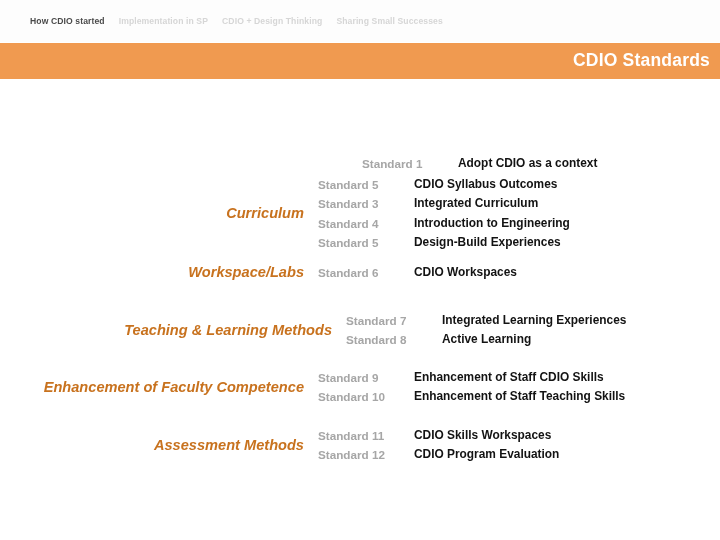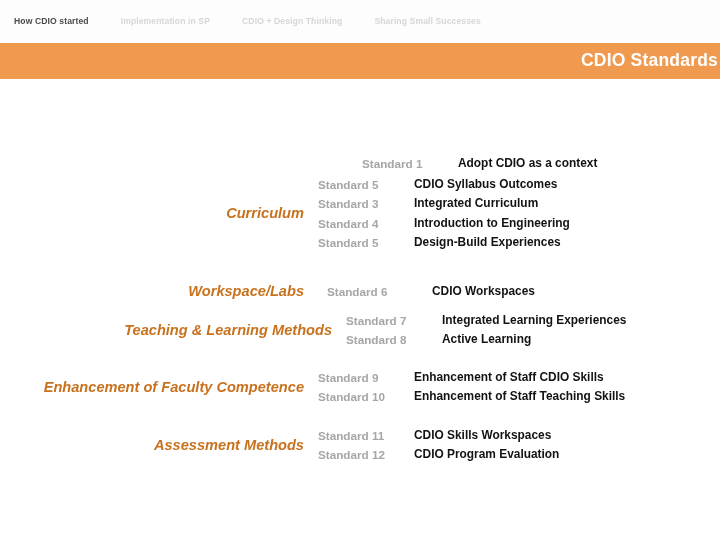--- a/index.html
+++ b/index.html
@@ -27,22 +27,22 @@
   .topnav {
     position: absolute;
     left: 0;
     top: 0;
     width: 720px;
     height: 42px;
     background: #fdfdfd;
     box-sizing: border-box;
     display: flex;
     align-items: center;
-    padding-left: 14px;
-    gap: 32px;
+    padding-left: 30px;
+    gap: 14px;
     white-space: nowrap;
     overflow: hidden;
   }
   .topnav .navitem {
     font-size: 8.6px;
     font-weight: bold;
     letter-spacing: 0.1px;
     color: #d6d6d6;
     line-height: 1;
     user-select: none;
@@ -56,21 +56,21 @@
     position: absolute;
     left: 0;
     top: 43px;
     width: 720px;
     height: 36px;
     background: #f09a50;
     display: flex;
     align-items: center;
     justify-content: flex-end;
     box-sizing: border-box;
-    padding-right: 2px;
+    padding-right: 10px;
   }
   .titleband .title-text {
     color: #ffffff;
     font-size: 17.5px;
     font-weight: bold;
     letter-spacing: 0.2px;
     line-height: 1;
   }
 
   
@@ -162,21 +162,21 @@
           <div>Standard 4</div>
           <div>Standard 5</div>
         </div>
         <div class="desc-cell">
           <div>CDIO Syllabus Outcomes</div>
           <div>Integrated Curriculum</div>
           <div>Introduction to Engineering</div>
           <div>Design-Build Experiences</div>
         </div>
       </div>
-      <div class="row" style="top: 203px; gap: 9px;">
+      <div class="row" style="top: 184px;">
         <div class="cat-cell">Workspace/Labs</div>
         <div class="std-cell">
           <div>Standard 6</div>
         </div>
         <div class="desc-cell">
           <div>CDIO Workspaces</div>
         </div>
       </div>
       <div class="row" style="top: 232px; margin-left: 28px;">
         <div class="cat-cell">Teaching &amp; Learning Methods</div>

